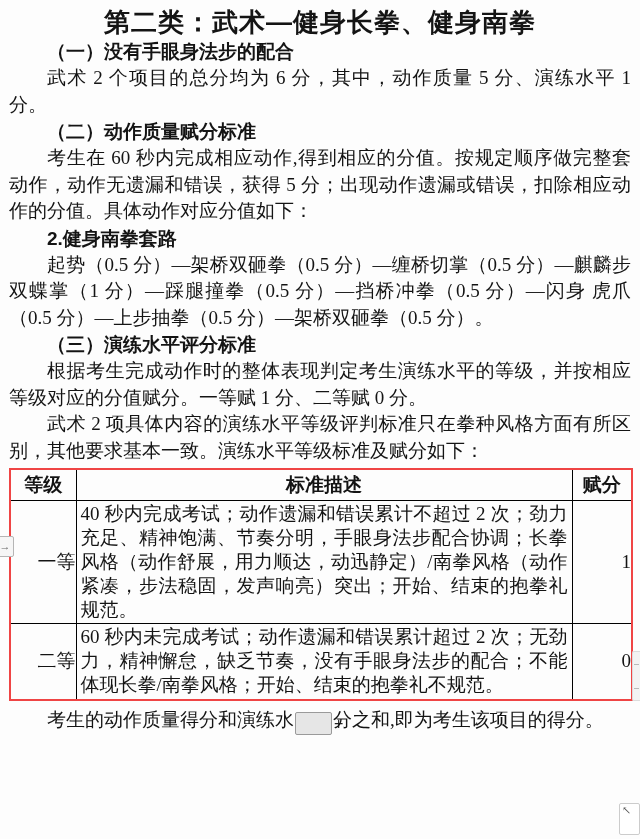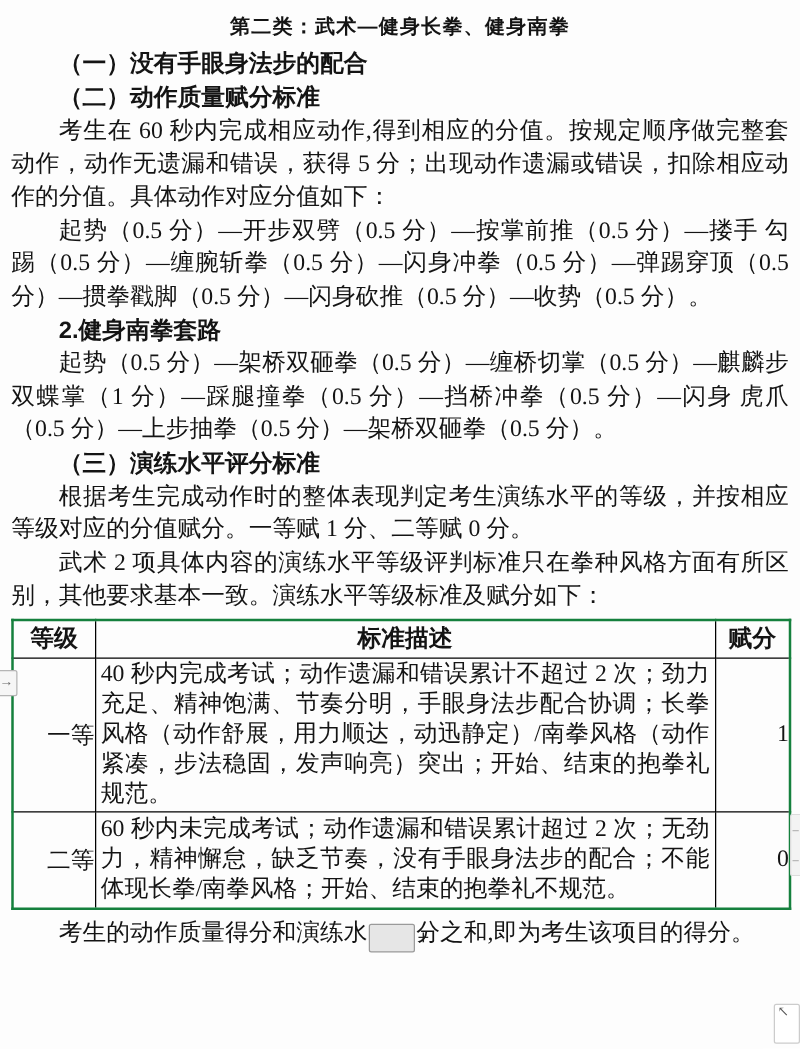--- a/index.html
+++ b/index.html
@@ -12,21 +12,21 @@
     background: #fdfdfd;
     overflow: hidden;
     font-family: "Liberation Serif", "DejaVu Serif", serif;
     color: #141414;
   }
   .doc-title {
     padding-top: 8px;
     text-align: center;
     font-family: "Liberation Sans", "DejaVu Sans", sans-serif;
     font-weight: bold;
-    font-size: 16px;
+    font-size: 26px;
     line-height: 28px;
     letter-spacing: 1px;
   }
   .doc-body { padding: 2px 9px 0 9px; }
   .para {
     font-size: 19px;
     line-height: 26.5px;
     text-align: justify;
     text-indent: 2em;
   }
@@ -41,21 +41,21 @@
     width: 622px;
     margin: 4px 0 0 0;
     border-collapse: collapse;
     table-layout: fixed;
   }
   .score-table th, .score-table td {
     border: 1.5px solid #000;
     font-size: 19px;
     vertical-align: middle;
   }
-  .score-table { border: 2px solid #15803d; padding-left: 28px; }
+  .score-table { border: 2px solid #ef4444; padding-left: 28px; }
   .col-grade { width: 66px; }
   .col-desc  { width: 496px; }
   .col-score { width: 60px; }
   .score-table th {
     font-family: "Liberation Sans", "DejaVu Sans", sans-serif;
     font-weight: bold;
     text-align: center;
     height: 31px;
   }
   .cell-grade, .cell-score { text-align: right; }
@@ -139,25 +139,25 @@
 </style>
 </head>
 <body>
 
 <div class="page">
 
   <div class="doc-title">第二类：武术—健身长拳、健身南拳</div>
 
   <div class="doc-body">
     <div class="heading">（一）没有手眼身法步的配合</div>
+    <div class="para">武术 2 个项目的总分均为 6 分，其中，动作质量 5 分、演练水平 1 分。</div>
 
     <div class="heading">（二）动作质量赋分标准</div>
     <div class="para">考生在 60 秒内完成相应动作,得到相应的分值。按规定顺序做完整套动作，动作无遗漏和错误，获得 5 分；出现动作遗漏或错误，扣除相应动作的分值。具体动作对应分值如下：</div>
 
-    <div class="para">起势（0.5 分）—开步双劈（0.5 分）—按掌前推（0.5 分）—搂手 勾踢（0.5 分）—缠腕斩拳（0.5 分）—闪身冲拳（0.5 分）—弹踢穿顶（0.5 分）—掼拳戳脚（0.5 分）—闪身砍推（0.5 分）—收势（0.5 分）。</div>
 
     <div class="heading">2.健身南拳套路</div>
     <div class="para">起势（0.5 分）—架桥双砸拳（0.5 分）—缠桥切掌（0.5 分）—麒麟步双蝶掌（1 分）—踩腿撞拳（0.5 分）—挡桥冲拳（0.5 分）—闪身 虎爪（0.5 分）—上步抽拳（0.5 分）—架桥双砸拳（0.5 分）。</div>
 
     <div class="heading">（三）演练水平评分标准</div>
     <div class="para">根据考生完成动作时的整体表现判定考生演练水平的等级，并按相应等级对应的分值赋分。一等赋 1 分、二等赋 0 分。</div>
     <div class="para">武术 2 项具体内容的演练水平等级评判标准只在拳种风格方面有所区别，其他要求基本一致。演练水平等级标准及赋分如下：</div>
 
     <table class="score-table">
       <colgroup>

